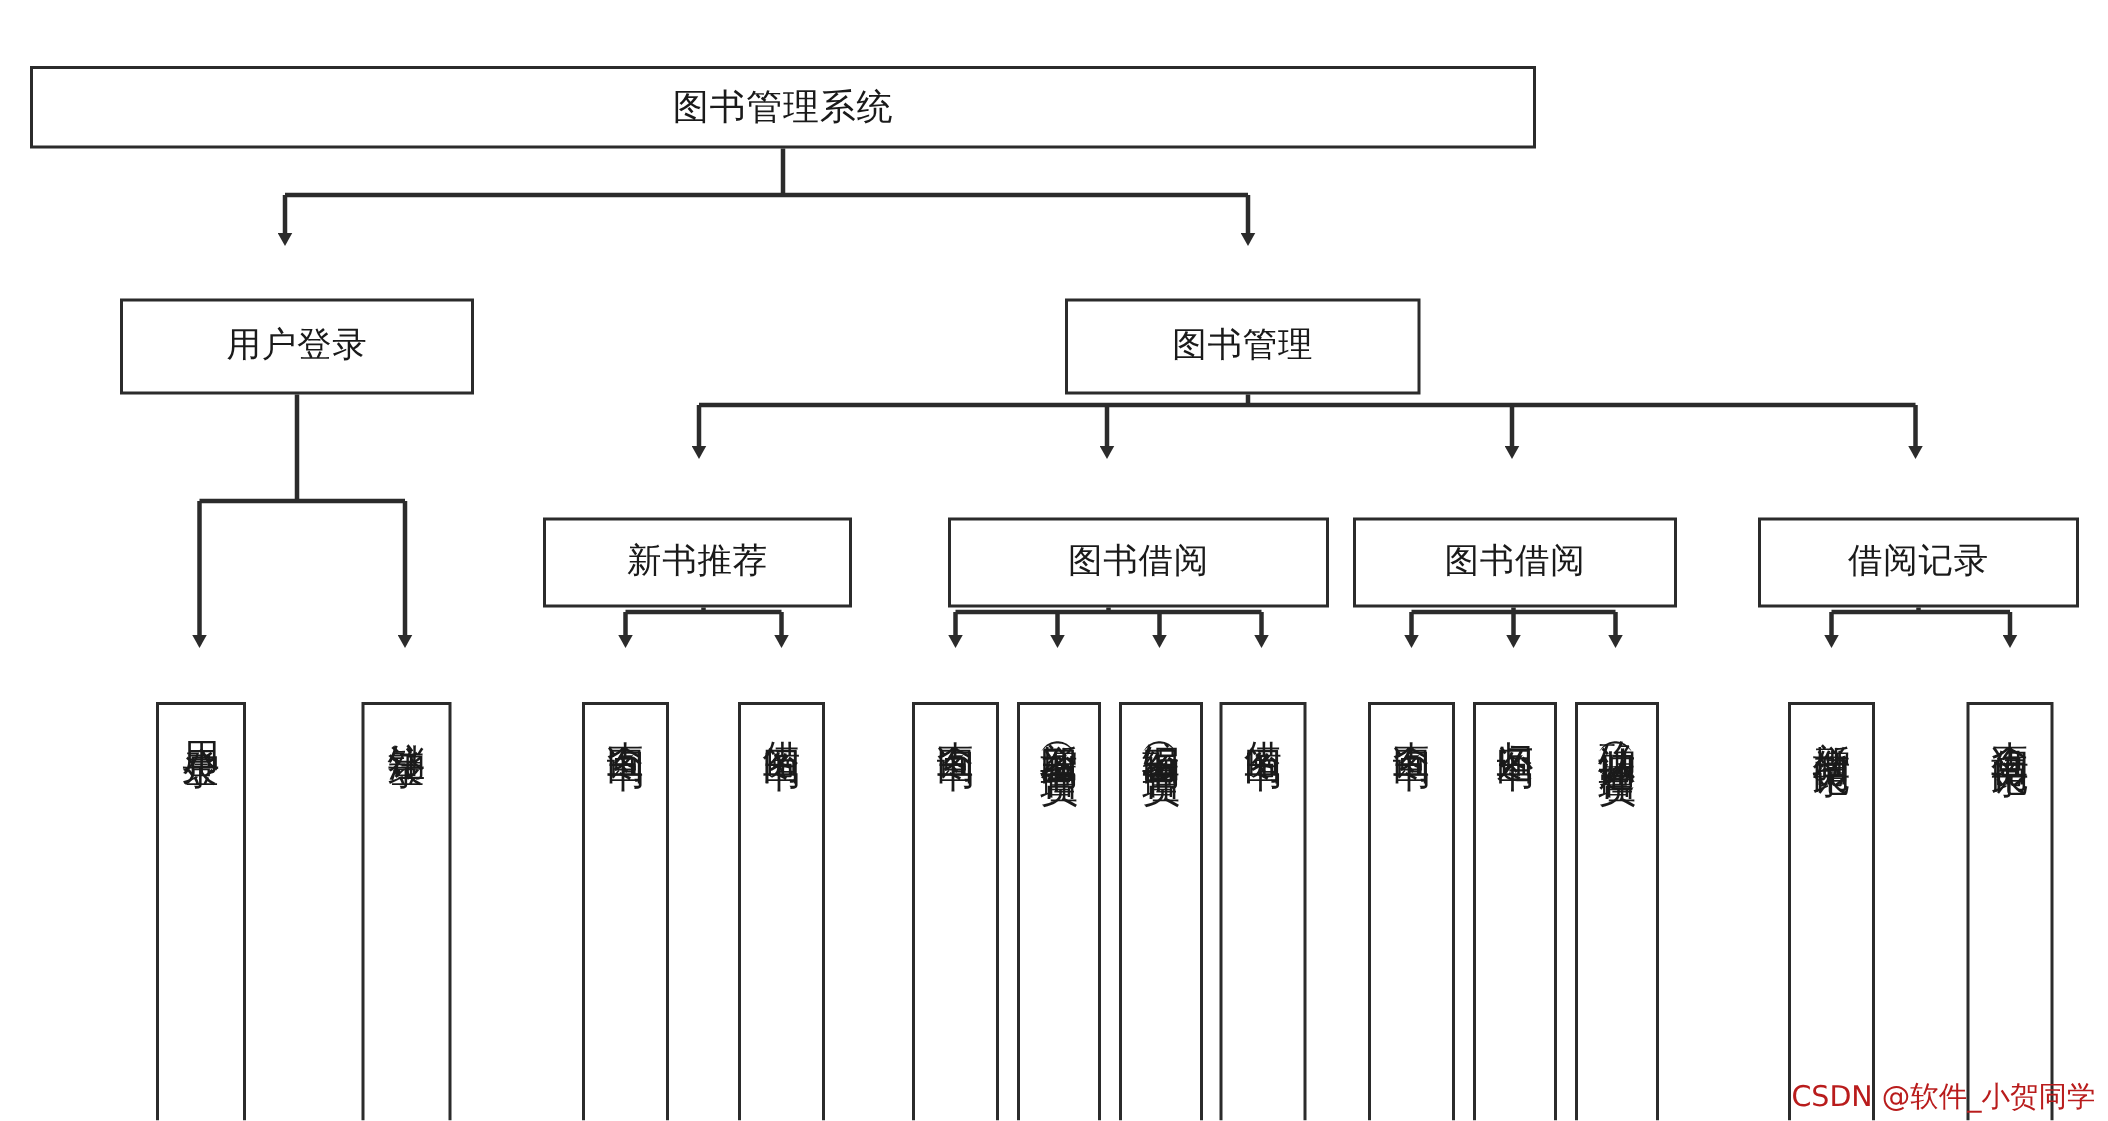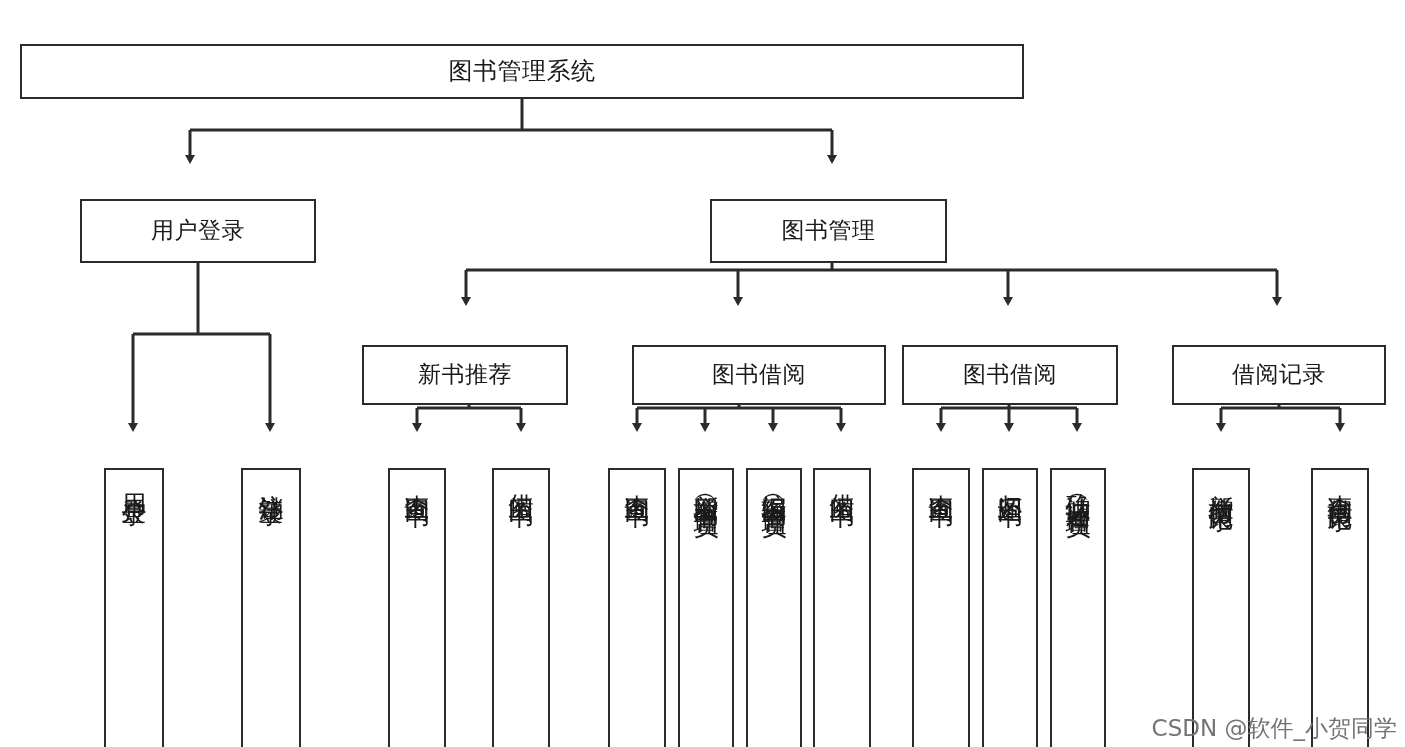--- a/index.html
+++ b/index.html
@@ -60,22 +60,22 @@
     text-orientation: upright;
     font-size: 25px;
     line-height: 1;
     letter-spacing: 3px;
     margin: 0 auto;
   }
   .watermark {
     position: absolute;
     right: 8px;
     bottom: 3px;
-    font-size: 23px;
-    color: #737373;
+    font-size: 19px;
+    color: #b91c1c;
     white-space: nowrap;
     font-family: "DejaVu Sans", "Liberation Sans", sans-serif;
   }
 </style>
 </head>
 <body>
 
 <div id="canvas">
 
   <svg id="wires" viewBox="0 0 1405 747" xmlns="http://www.w3.org/2000/svg">

